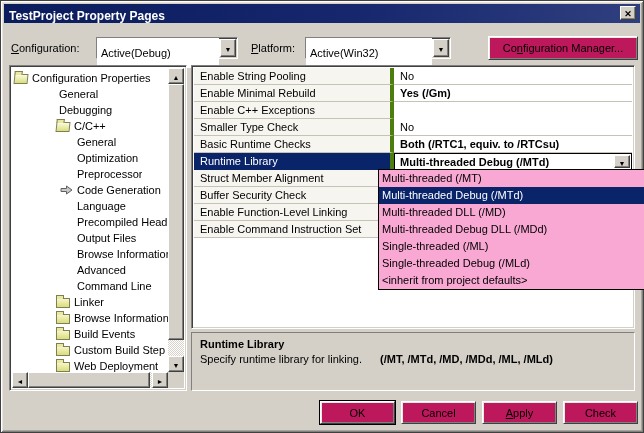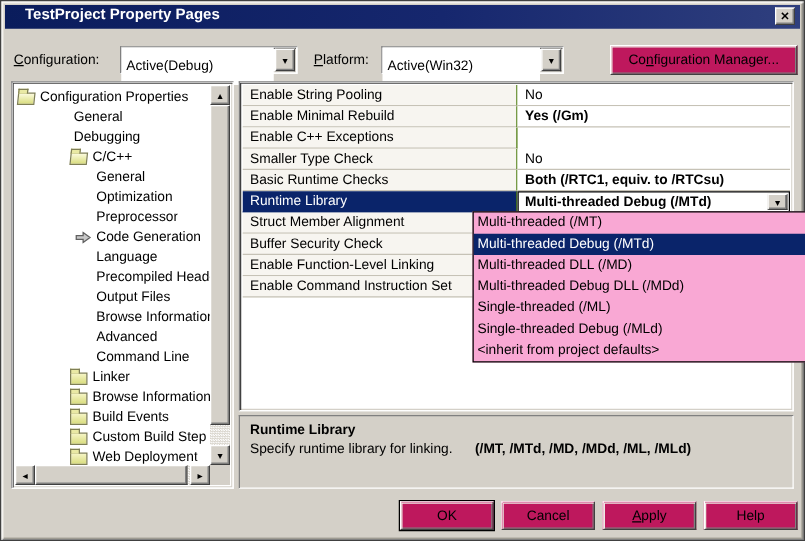--- a/index.html
+++ b/index.html
@@ -10,21 +10,21 @@
     position:relative; width:644px; height:433px; background:#d4d0c8;
     border:1px solid #404040;
     box-shadow: inset 1px 1px 0 #ffffff, inset -1px -1px 0 #808080,
                 inset 2px 2px 0 #e8e5de, inset -2px -2px 0 #a8a499;
   }
 
   
   .titlebar{
     position:absolute; left:3px; top:3px; right:3px; height:19px;
     background:linear-gradient(90deg,#0a1c5c 0%,#16276e 55%,#2f3f7e 100%);
-    display:flex; align-items:flex-start; padding-left:16px;
+    display:flex; align-items:flex-end; padding-left:5px;
   }
   .title-text{ color:#fff; font-weight:bold; font-size:12px; letter-spacing:0; }
   .close-btn{
     position:absolute; top:5px; right:7px; width:16px; height:14px;
     background:#d4d0c8; border:1px solid; border-color:#fff #404040 #404040 #fff;
     box-shadow: inset -1px -1px 0 #808080;
     display:flex; align-items:center; justify-content:center;
   }
   .glyph-x::before{ content:"\2715"; font-size:9px; font-weight:bold; line-height:1; }
   .sunken{
@@ -102,22 +102,22 @@
   #tree-hsb .left{ left:0; top:0; }
   #tree-hsb .right{ right:0; top:0; }
   #tree-hsb .sb-thumb{ top:0; left:16px; height:16px; width:122px; }
   .sb-corner{ position:absolute; right:2px; bottom:2px; width:16px; height:16px; background:#d4d0c8; }
 
   
   #grid{ position:absolute; left:190px; top:64px; width:444px; height:264px; }
   .grid-inner{ position:absolute; inset:2px; background:#fff; overflow:hidden; }
   .g-row{ display:flex; height:17px; }
   .g-lbl{
-    width:220px; flex:none; padding:0 2px 0 6px; line-height:16px;
-    border-right:1px solid #4d7c0f; border-bottom:1px solid #c6c2b6;
+    width:200px; flex:none; padding:0 2px 0 6px; line-height:16px;
+    border-right:4px solid #4d7c0f; border-bottom:1px solid #c6c2b6;
     background:#f7f5f0; overflow:hidden; white-space:nowrap;
   }
   .g-val{
     flex:1; padding-left:6px; line-height:16px; border-bottom:1px solid #c6c2b6;
     overflow:hidden; white-space:nowrap; background:#fff;
   }
   .bold{ font-weight:bold; }
   .g-row.sel .g-lbl{ background:#0a246a; color:#fff; border-bottom-color:#0a246a; }
   .cell-combo{
     flex:1; border:1px solid #000; background:#fff; display:flex; align-items:center;
@@ -339,16 +339,16 @@
   <div class="push-btn bottom-btn" id="btn-ok">
       <span>OK</span>
     </div>
   <div class="push-btn bottom-btn" id="btn-cancel">
       <span>Cancel</span>
     </div>
   <div class="push-btn bottom-btn" id="btn-apply">
       <span><span></span><span class="u">A</span><span>pply</span></span>
     </div>
   <div class="push-btn bottom-btn" id="btn-help">
-      <span>Help</span>
+      <span>Check</span>
     </div>
 
 </div>
 
 </body></html>

